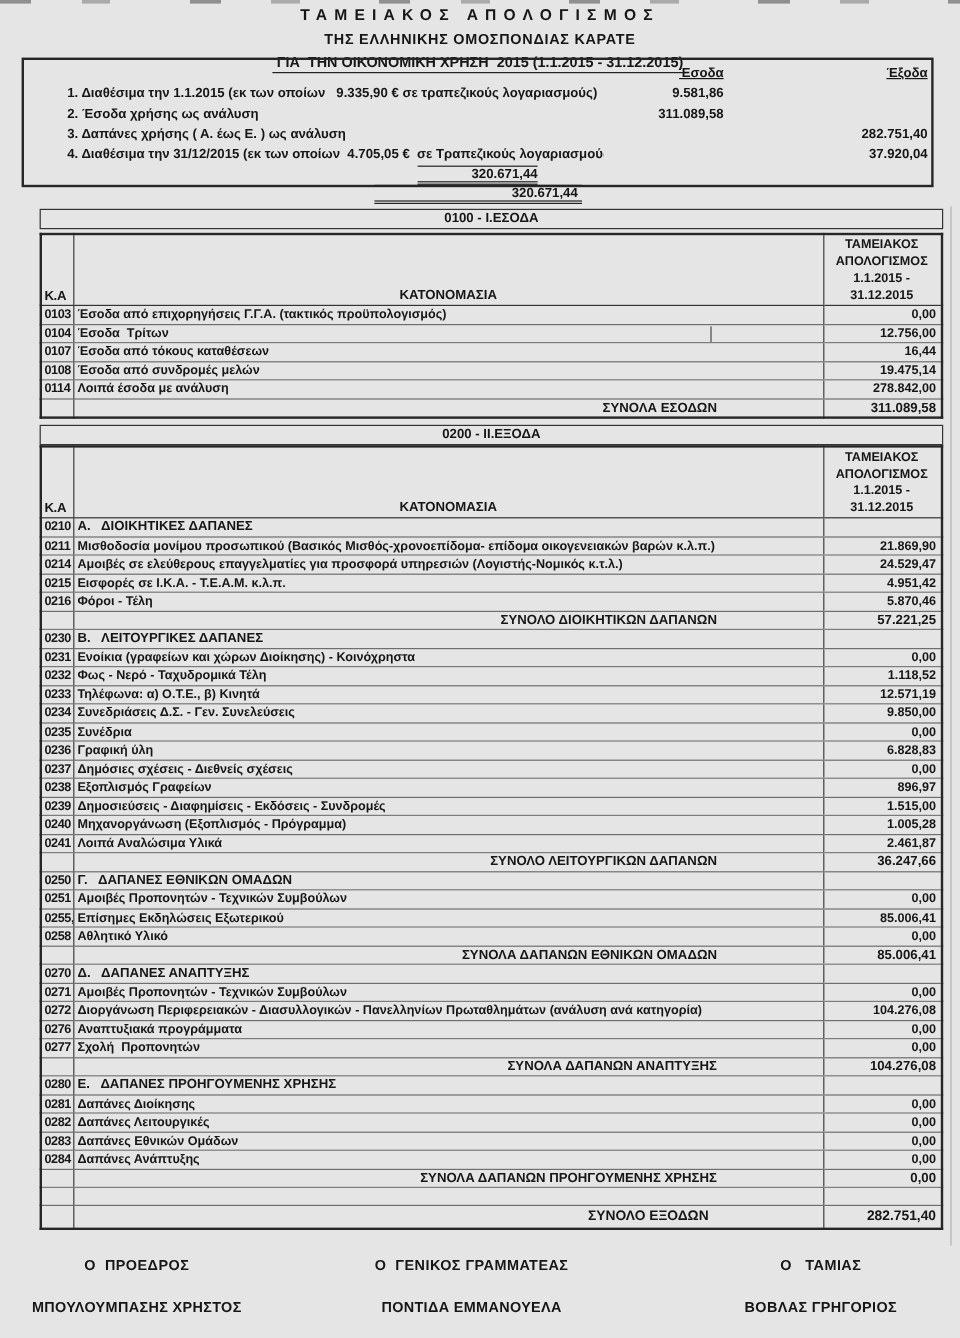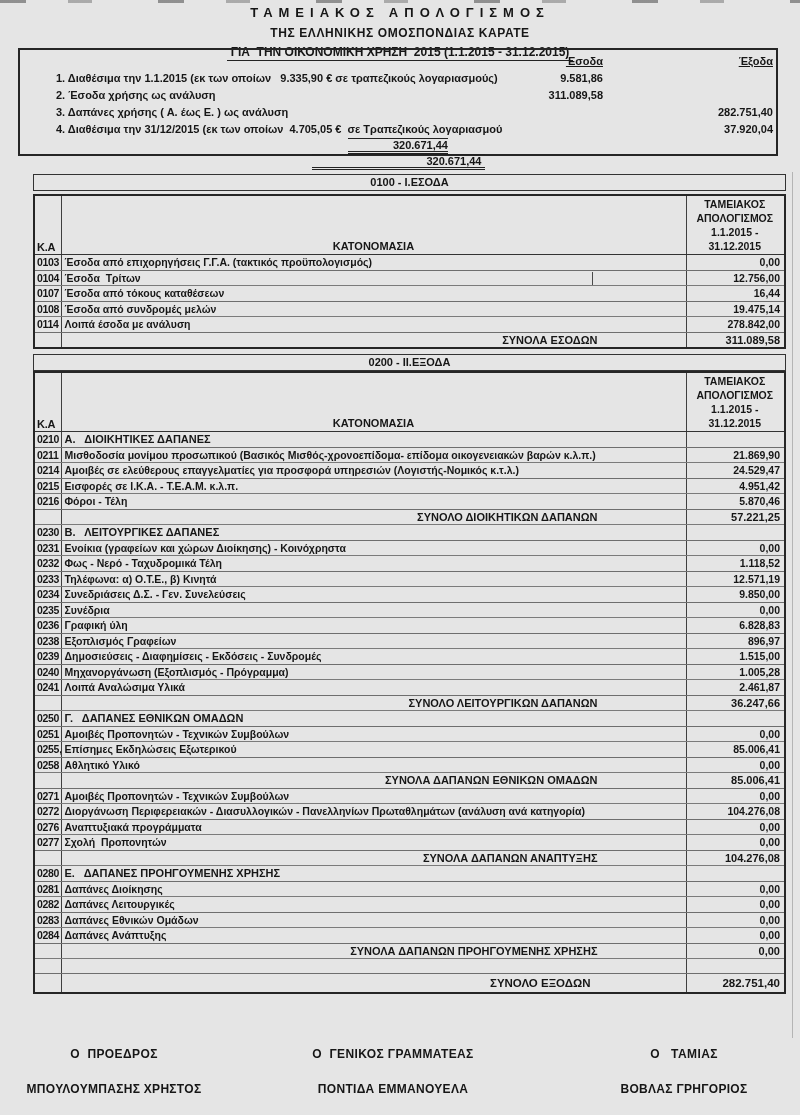--- a/index.html
+++ b/index.html
@@ -254,20 +254,25 @@
           <td class="code">0235</td>
           <td class="name">Συνέδρια</td>
           <td class="amount">0,00</td>
         </tr>
         <tr class="row-item">
           <td class="code">0236</td>
           <td class="name">Γραφική ύλη</td>
           <td class="amount">6.828,83</td>
         </tr>
         <tr class="row-item">
+          <td class="code">0237</td>
+          <td class="name">Δημόσιες σχέσεις - Διεθνείς σχέσεις</td>
+          <td class="amount">0,00</td>
+        </tr>
+        <tr class="row-item">
           <td class="code">0238</td>
           <td class="name">Εξοπλισμός Γραφείων</td>
           <td class="amount">896,97</td>
         </tr>
         <tr class="row-item">
           <td class="code">0239</td>
           <td class="name">Δημοσιεύσεις - Διαφημίσεις - Εκδόσεις - Συνδρομές</td>
           <td class="amount">1.515,00</td>
         </tr>
         <tr class="row-item">
@@ -302,20 +307,25 @@
         </tr>
         <tr class="row-item">
           <td class="code">0258</td>
           <td class="name">Αθλητικό Υλικό</td>
           <td class="amount">0,00</td>
         </tr>
         <tr class="row-subtotal">
           <td class="code"></td>
           <td class="name">ΣΥΝΟΛΑ ΔΑΠΑΝΩΝ ΕΘΝΙΚΩΝ ΟΜΑΔΩΝ</td>
           <td class="amount">85.006,41</td>
+        </tr>
+        <tr class="row-group">
+          <td class="code">0270</td>
+          <td class="name">Δ.   ΔΑΠΑΝΕΣ ΑΝΑΠΤΥΞΗΣ</td>
+          <td class="amount"></td>
         </tr>
         <tr class="row-item">
           <td class="code">0271</td>
           <td class="name">Αμοιβές Προπονητών - Τεχνικών Συμβούλων</td>
           <td class="amount">0,00</td>
         </tr>
         <tr class="row-item">
           <td class="code">0272</td>
           <td class="name">Διοργάνωση Περιφερειακών - Διασυλλογικών - Πανελληνίων Πρωταθλημάτων (ανάλυση ανά κατηγορία)</td>
           <td class="amount">104.276,08</td>

